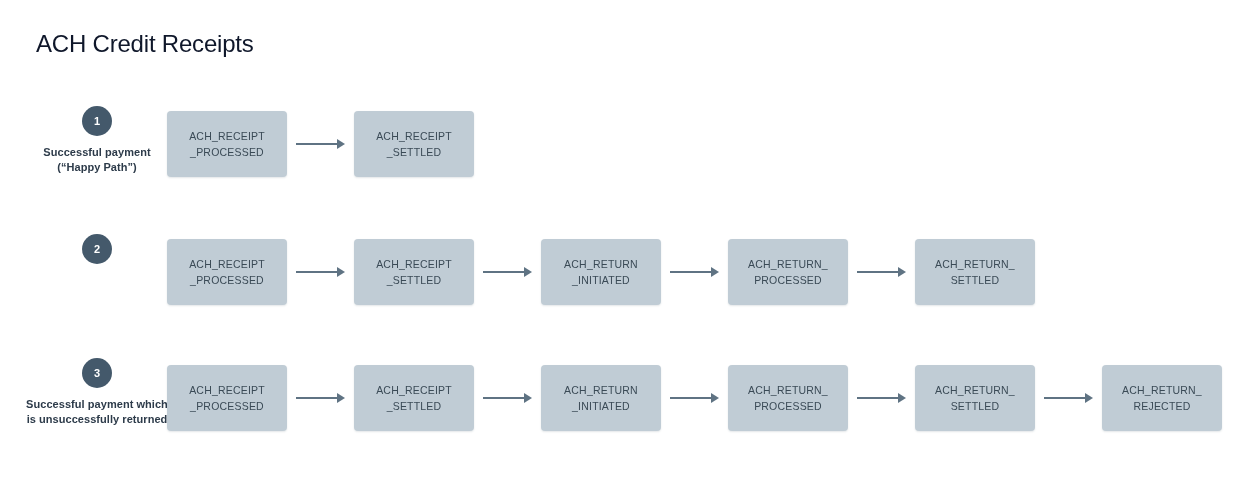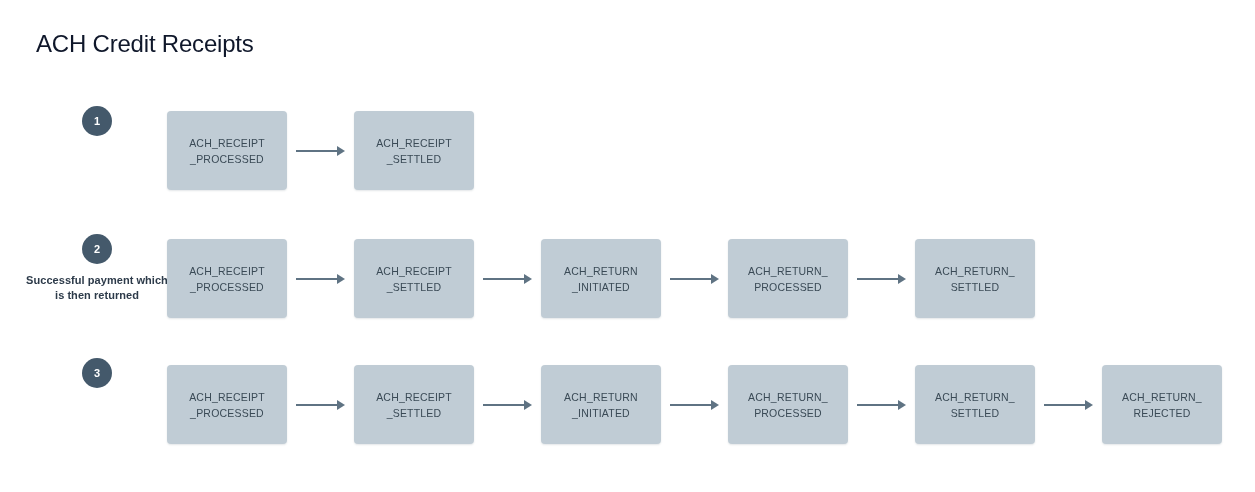--- a/index.html
+++ b/index.html
@@ -73,21 +73,21 @@
   .chain {
     position: absolute;
     left: 167px;
     top: 0;
     display: flex;
     align-items: center;
   }
 
   .node {
     width: 120px;
-    height: 79px;
+    height: 66px;
     flex: 0 0 120px;
     background: #c0ccd5;
     border-radius: 4px;
     box-shadow: 0 1px 2px rgba(40,60,80,0.13);
     display: flex;
     align-items: center;
     justify-content: center;
     box-sizing: border-box;
   }
   .node-label {
@@ -124,41 +124,41 @@
   }
 </style>
 </head>
 <body>
 
 <div id="page-title">ACH Credit Receipts</div>
 
 <div class="flow-row row-1">
   <div class="row-legend">
     <div class="step-badge">1</div>
+    <div class="row-caption">Successful payment (“Happy Path”)</div>
   </div>
   <div class="chain">
     <div class="node">
       <span class="node-label">ACH_RECEIPT
 _PROCESSED</span>
     </div>
     <div class="arrow">
       <span class="shaft"></span>
       <span class="head"></span>
     </div>
     <div class="node">
       <span class="node-label">ACH_RECEIPT
 _SETTLED</span>
     </div>
   </div>
 </div>
 
 <div class="flow-row row-2">
   <div class="row-legend">
     <div class="step-badge">2</div>
-    <div class="row-caption">Successful payment which is then returned</div>
   </div>
   <div class="chain">
     <div class="node">
       <span class="node-label">ACH_RECEIPT
 _PROCESSED</span>
     </div>
     <div class="arrow">
       <span class="shaft"></span>
       <span class="head"></span>
     </div>
@@ -189,20 +189,21 @@
     <div class="node">
       <span class="node-label">ACH_RETURN_
 SETTLED</span>
     </div>
   </div>
 </div>
 
 <div class="flow-row row-3">
   <div class="row-legend">
     <div class="step-badge">3</div>
+    <div class="row-caption">Successful payment which is unsuccessfully returned</div>
   </div>
   <div class="chain">
     <div class="node">
       <span class="node-label">ACH_RECEIPT
 _PROCESSED</span>
     </div>
     <div class="arrow">
       <span class="shaft"></span>
       <span class="head"></span>
     </div>

